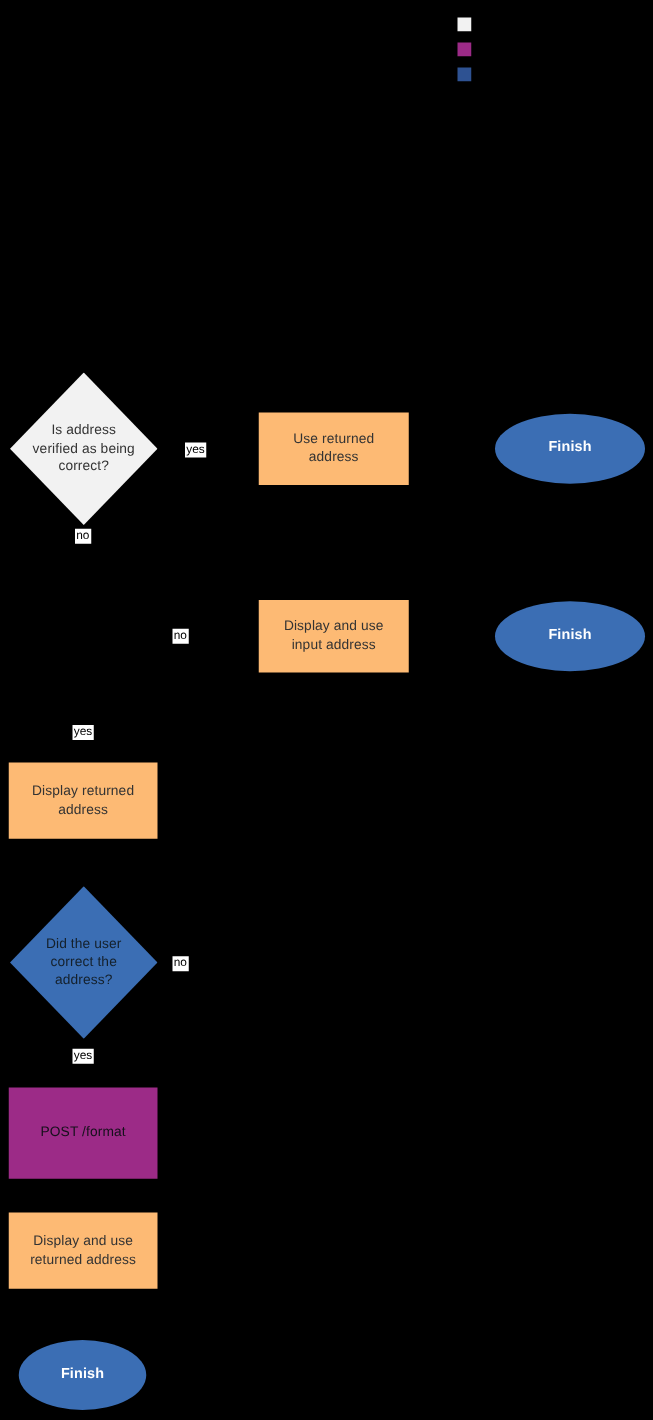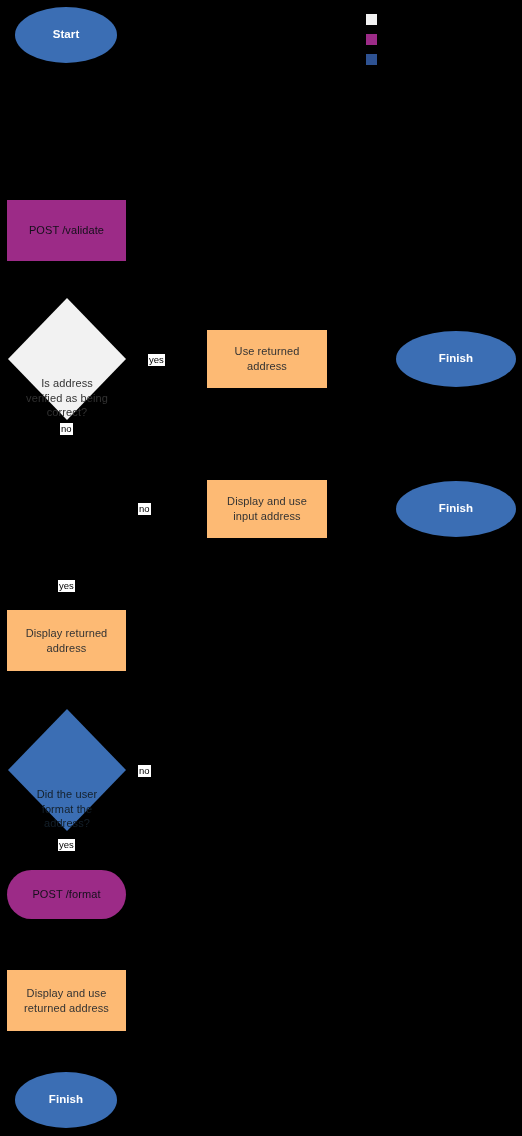--- a/index.html
+++ b/index.html
@@ -44,21 +44,20 @@
   .process-magenta {
     background: #9c2b87;
     color: #14101a;
   }
   .process-gray {
     background: #fdba74;
     color: #333333;
   }
   .decision {
     background: transparent;
-    align-items: flex-end;
   }
   .decision .dshape {
     position: absolute;
     inset: 0;
   }
   .decision .dlabel {
     position: relative;
     z-index: 2;
     width: 100%;
     padding: 0 4px;
@@ -155,28 +154,22 @@
 
   <div class="edge edge-v" style="left:65px; top:831px; height:35px;"></div>
   <div class="arrowhead arrow-down" style="left:62px; top:864px;"></div>
 
   <div class="edge edge-v" style="left:65px; top:931px; height:33px;"></div>
   <div class="arrowhead arrow-down" style="left:62px; top:963px;"></div>
 
   <div class="edge edge-v" style="left:65px; top:1031px; height:38px;"></div>
   <div class="arrowhead arrow-down" style="left:62px; top:1066px;"></div>
 
-  <div class="node terminator" style="left:15px; top:7px; width:102px; height:56px;">
-    <span>Start</span>
-  </div>
-
-
-  <div class="node process-magenta" style="left:7px; top:200px; width:119px; height:61px;">
-    <span>POST /validate</span>
-  </div>
+
+
 
   <div class="node decision decision-gray" style="left:8px; top:298px; width:118px; height:122px;">
     <svg class="dshape" viewBox="0 0 118 122" preserveAspectRatio="none">
       <polygon points="59,0 118,61 59,122 0,61" fill="#f2f2f2"></polygon>
     </svg>
     <span class="dlabel">Is address
 verified as being
 correct?</span>
   </div>
 
@@ -202,25 +195,25 @@
   <div class="node process-gray" style="left:7px; top:610px; width:119px; height:61px;">
     <span>Display returned
 address</span>
   </div>
 
   <div class="node decision decision-blue" style="left:8px; top:709px; width:118px; height:122px;">
     <svg class="dshape" viewBox="0 0 118 122" preserveAspectRatio="none">
       <polygon points="59,0 118,61 59,122 0,61" fill="#3b6eb4"></polygon>
     </svg>
     <span class="dlabel">Did the user
-format the
+correct the
 address?</span>
   </div>
 
-  <div class="node process-magenta" style="left:7px; top:870px; width:119px; height:49px;border-radius:25px;">
+  <div class="node process-magenta" style="left:7px; top:870px; width:119px; height:73px;">
     <span>POST /format</span>
   </div>
 
   <div class="node process-gray" style="left:7px; top:970px; width:119px; height:61px;">
     <span>Display and use
 returned address</span>
   </div>
 
   <div class="node terminator" style="left:15px; top:1072px; width:102px; height:56px;">
     <span>Finish</span>

